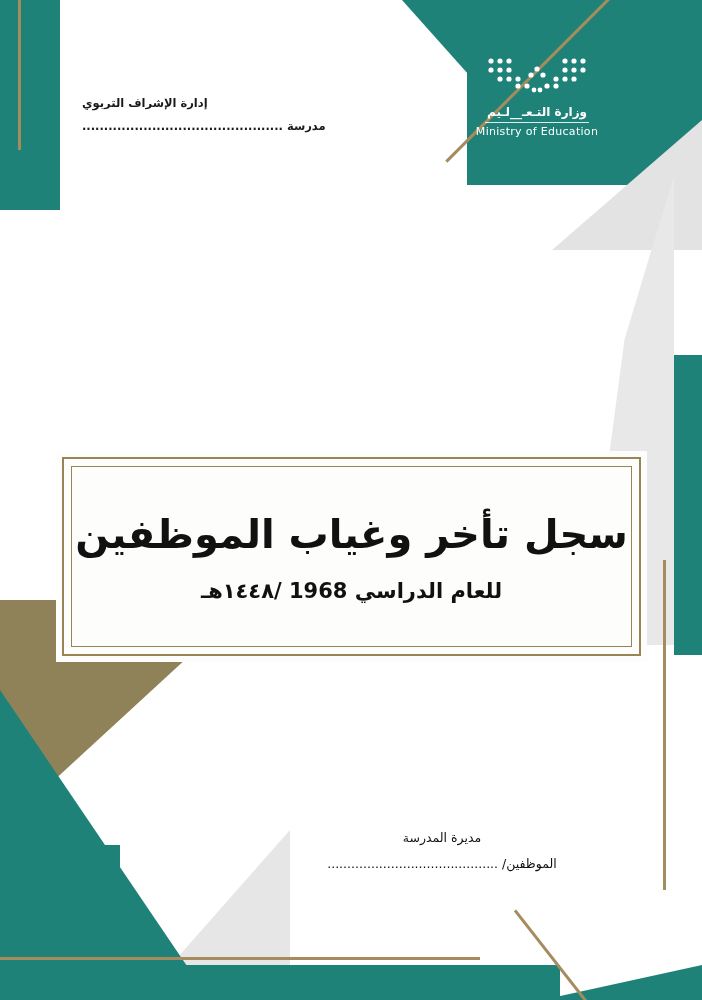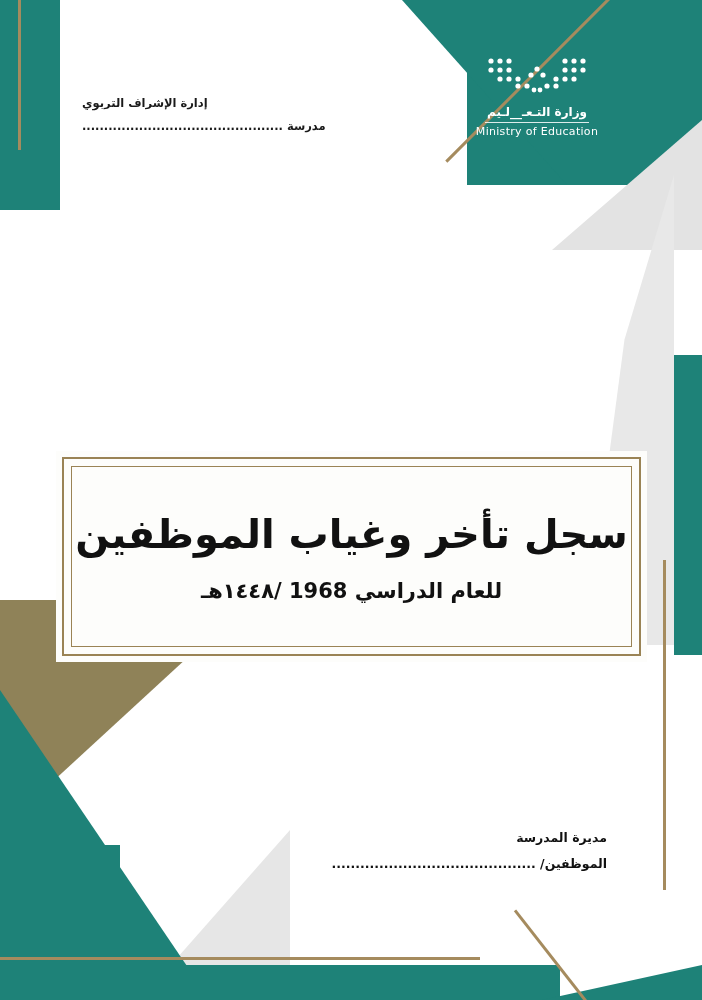--- a/index.html
+++ b/index.html
@@ -207,24 +207,24 @@
     color: #111111;
     direction: rtl;
   }
 
   
   .sign {
     position: absolute;
     right: 95px;
     top: 825px;
     width: 330px;
-    text-align: right;
+    text-align: center;
     direction: rtl;
     font-size: 12.5px;
-    font-weight: bold;
+    font-weight: normal;
     color: #111111;
     line-height: 2.1;
   }
   .sign div { white-space: nowrap; }
 </style>
 </head>
 <body>
 
 <div class="page">
 

